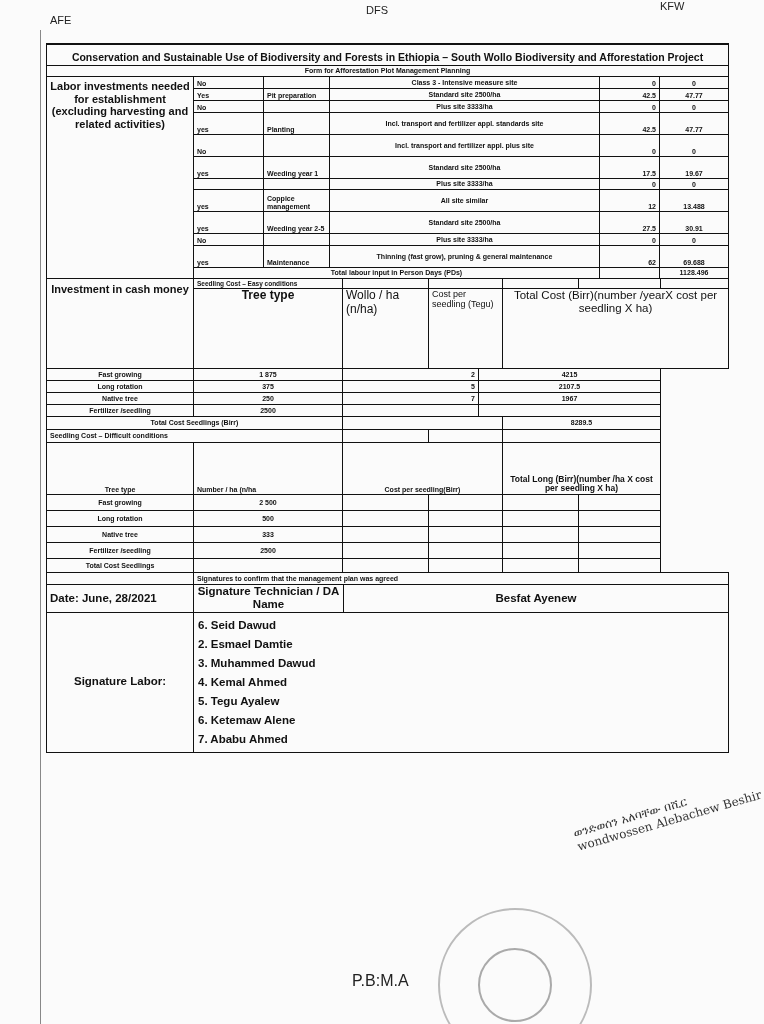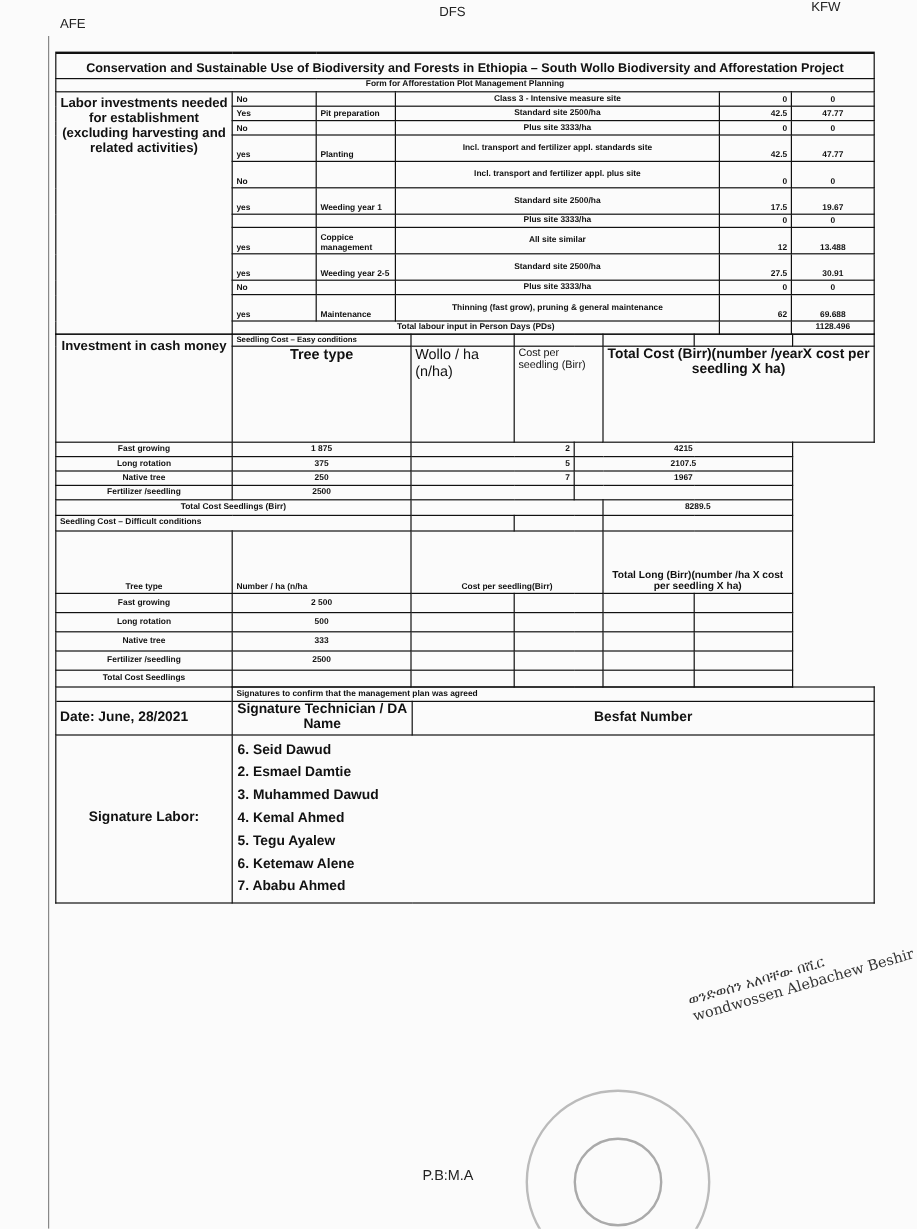--- a/index.html
+++ b/index.html
@@ -16,28 +16,28 @@
   .r { text-align: right; }
   .title td { font-size: 10.5px; text-align: center; padding: 6px 3px 2px; border-top: 2px solid #111; }
   .subtitle td { font-size: 7px; text-align: center; height: 10px; }
   .big { font-size: 11px; }
   .mid { font-size: 12px; font-weight: bold; }
   .sig td { font-size: 11.5px; }
   .owners { font-size: 11.5px; line-height: 19px; padding: 2px 4px; }
   .stamp-text { position: absolute; left: 572px; top: 800px; transform: rotate(-16deg); font-family: "DejaVu Serif", serif; font-size: 12px; color: #333; line-height: 14px; }
   .stamp { position: absolute; left: 438px; top: 908px; width: 150px; height: 150px; border: 2px solid #bbb; border-radius: 50%; }
   .stamp .inner { position: absolute; left: 38px; top: 38px; width: 70px; height: 70px; border: 2px solid #aaa; border-radius: 50%; }
-  .pbma { position: absolute; left: 352px; top: 972px; font-size: 12px; color: #222; }
+  .pbma { position: absolute; left: 352px; top: 972px; font-size: 16px; color: #222; }
 </style>
 </head>
 <body>
 
 <div class="hdr" style="left:50px;top:14px">AFE</div>
 <div class="hdr" style="left:366px;top:4px">DFS</div>
-<div class="hdr" style="left:676px;top:0px">KFW</div>
+<div class="hdr" style="left:660px;top:0px">KFW</div>
 <div class="page-border"></div>
 
 <div class="form">
   <table>
     <colgroup>
       <col style="width:147px">
         <col style="width:70px">
         <col style="width:66px">
         <col style="width:270px">
         <col style="width:60px">
@@ -155,22 +155,22 @@
       <td style="font-size:6.5px">Seedling Cost – Easy conditions</td>
       <td></td>
           <td colspan="2"></td>
           <td></td>
           <td></td>
           <td></td>
     </tr>
     <tr style="height:80px">
       <td class="c mid" style="vertical-align:top">Tree type</td>
       <td class="mid" style="vertical-align:top;font-weight:normal">Wollo / ha (n/ha)</td>
-      <td colspan="2" style="vertical-align:top;font-size:9px;font-weight:normal">Cost per seedling (Birr)</td>
-      <td colspan="3" class="c" style="vertical-align:top;font-size:11.5px;font-weight:bold">Total Cost (Birr)(number /yearX cost per seedling X  ha)</td>
+      <td colspan="2" style="vertical-align:top;font-size:9px;font-weight:normal">Cost per seedling (Tegu)</td>
+      <td colspan="3" class="c" style="vertical-align:top;font-size:11.5px;font-weight:normal">Total Cost (Birr)(number /yearX cost per seedling X  ha)</td>
     </tr>
     </tbody>
       <tbody id="easy-body">
         <tr style="height: 12px;">
           <td class="c">Fast growing</td>
       <td class="c">1 875</td>
       <td colspan="2" class="r">2</td>
       <td colspan="3" class="c">4215</td>
         </tr>
         <tr style="height: 12px;">
@@ -264,21 +264,21 @@
         <col style="width:385px">
       </colgroup>
     <tbody>
         <tr>
       <td style="border:none;border-left:1.4px solid #111"></td>
       <td colspan="2" style="height:11px">Signatures to confirm that the management plan was agreed</td>
     </tr>
     <tr class="sig" style="height:24px">
       <td>Date: June, 28/2021</td>
       <td class="c">Signature Technician / DA Name</td>
-      <td class="c">Besfat Number</td>
+      <td class="c">Besfat Ayenew</td>
     </tr>
     <tr>
       <td class="c" style="font-size:11.5px">Signature Labor:</td>
       <td colspan="2" class="owners" style="height:135px">
             <div id="owners-list">
               <div>6. Seid Dawud</div>
               <div>2. Esmael Damtie</div>
               <div>3. Muhammed Dawud</div>
               <div>4. Kemal Ahmed</div>
               <div>5. Tegu Ayalew</div>

